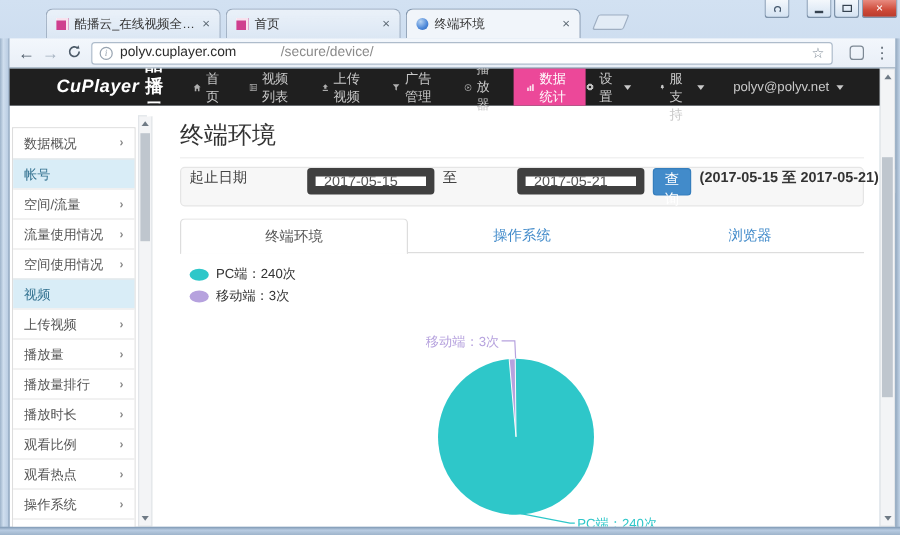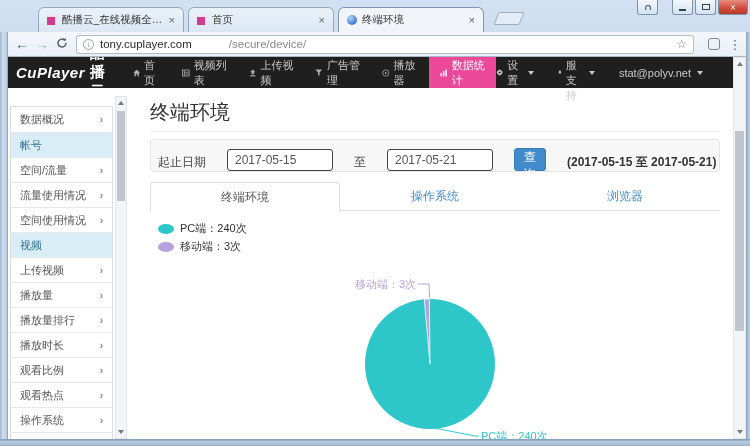--- a/index.html
+++ b/index.html
@@ -50,21 +50,21 @@
   .urltext { font-size:11.5px; color:#2b2b2b; margin-left:6px; flex:1; white-space:nowrap; overflow:hidden;}
   .urltext .path { color:#8a8a8a;margin-left:37px; }
   .star { font-size:12px; color:#7c8894; }
   .ext-icon { width:12px; height:12px; border-radius:3px; border:1.5px solid #7c8894; margin:0 8px; }
   .kebab { font-size:13px; color:#5a6570; letter-spacing:0; width:14px; text-align:center;}
 
   
   .sitenav { left:8px; top:57px; width:725px; height:31px; background:#1f1f1f;
     display:flex; align-items:stretch; color:#c9c9c9; font-size:11px; z-index:1;}
   .logo { display:flex; align-items:center; padding:0 14px 0 8px; color:#fff; font-size:15px; }
-  .logo .en { font-style:italic; font-weight:bold; letter-spacing:.5px; }
+  .logo .en { font-style:italic; font-weight:bold; letter-spacing:.5px;margin-left:31px; }
   .logo .cn { font-weight:bold; margin-left:5px; }
   .navitem { display:flex; align-items:center; padding:0 11px; gap:4px; cursor:pointer; }
   .navitem svg { opacity:.85; }
   .navitem.active { background:#ec4899; color:#fff; }
   .navright { margin-left:auto; display:flex; align-items:center; padding-right:30px; gap:24px; }
   .navdrop { display:flex; align-items:center; gap:4px; cursor:pointer;}
   .caret { width:0; height:0; border-left:3.5px solid transparent; border-right:3.5px solid transparent;
     border-top:4px solid #c9c9c9; margin-left:2px; }
 
   
@@ -82,24 +82,24 @@
   .vscroll { background:#f3f4f6; border:1px solid #e2e5e9; }
   .sb-arrow { position:absolute; left:0; width:100%; height:12px; display:flex; align-items:center; justify-content:center; }
   .tri-up { width:0;height:0;border-left:3px solid transparent;border-right:3px solid transparent;border-bottom:4px solid #6f7a85;}
   .tri-down { width:0;height:0;border-left:3px solid transparent;border-right:3px solid transparent;border-top:4px solid #6f7a85;}
   .sb-thumb { position:absolute; left:1px; right:1px; background:#bfc6ce; }
 
   
   .pagetitle { left:150px; top:99px; font-size:20px; color:#333; }
   .titlehr { left:150px; top:131px; width:570px; height:1px; background:#eee; }
   .filterbar { left:150px; top:139px; width:570px; height:33px; background:#f7f7f7;
-    border:1px solid #e5e5e5; border-radius:4px; display:flex; align-items:flex-end; padding:0 7px; gap:21px;}
+    border:1px solid #e5e5e5; border-radius:4px; display:flex; align-items:flex-start; padding:0 7px; gap:7px;}
   .flabel { font-size:12px; color:#444; white-space:nowrap; }
-  .dateinput { width:106px; height:22px; border:1px solid #404040; border-radius:3px; font-size:12px;
-    color:#555; padding:0 7px; background:#fff; font-family:"Liberation Sans",sans-serif;}
+  .dateinput { width:106px; height:22px; border:7px solid #404040; border-radius:3px; font-size:12px;
+    color:#555; padding:0 7px; background:#fff; font-family:"Liberation Sans",sans-serif;margin-left:43px;}
   .btn-query { height:23px; background:#428bca; border:1px solid #357ebd; border-radius:3px;
     color:#fff; font-size:12px; padding:0 9px; cursor:pointer; font-family:"Liberation Sans",sans-serif;}
   .rangetext { font-size:12px; font-weight:bold; color:#333; white-space:nowrap;}
   .preset { margin-left:2px; width:60px; height:22px; border:1px solid #ccc; border-radius:3px; background:#fff;
     font-size:11px; color:#555; display:flex; align-items:center; padding:0 6px; justify-content:space-between; cursor:pointer;}
   .preset .caret { border-top-color:#555; }
 
   .charttabs { left:150px; top:182px; width:570px; height:29px; border-bottom:1px solid #ddd; display:flex; }
   .ctab { width:190px; display:flex; align-items:center; justify-content:center; font-size:12px;
     color:#428bca; cursor:pointer; height:29px; }
@@ -157,21 +157,21 @@
   <span class="navarrow">←</span>
   <span class="navarrow disabled">→</span>
   <span class="navarrow">
     <svg width="12" height="12" viewBox="0 0 12 12">
         <path d="M10 6a4 4 0 1 1-1.2-2.8" fill="none" stroke="#4c5a68" stroke-width="1.4"></path>
         <path d="M9.4 0.8 L10.2 3.6 L7.4 3.4 Z" fill="#4c5a68"></path>
       </svg>
   </span>
   <div class="urlbox">
     <span class="info-i">i</span>
-    <span class="urltext"><span>tony.cuplayer.com</span><span class="path">/secure/device/</span></span>
+    <span class="urltext"><span>polyv.cuplayer.com</span><span class="path">/secure/device/</span></span>
     <span class="star">☆</span>
   </div>
   <span class="ext-icon"></span>
   <span class="kebab">⋮</span>
 </div>
 
 <div class="abs sitenav">
   <div class="logo">
     <span class="en">CuPlayer</span>
     <span class="cn">酷播云</span>
@@ -230,21 +230,21 @@
     </div>
     <div class="navdrop">
       <svg width="10" height="11" viewBox="0 0 10 11">
           <path d="M5 0.5 C3 0.5 2.4 2.2 2.4 4.2 L1.6 7.5 H8.4 L7.6 4.2 C7.6 2.2 7 0.5 5 0.5 Z" fill="#c9c9c9"></path>
           <circle cx="5" cy="9" r="1.1" fill="#c9c9c9"></circle>
         </svg>
       <span>客服支持</span>
       <span class="caret"></span>
     </div>
     <div class="navdrop">
-      <span>stat@polyv.net</span>
+      <span>polyv@polyv.net</span>
       <span class="caret"></span>
     </div>
   </div>
 </div>
 
 <div class="abs viewport"></div>
 
 <div class="abs sidemenu">
   <div class="sideitem">
       <span>数据概况</span>

